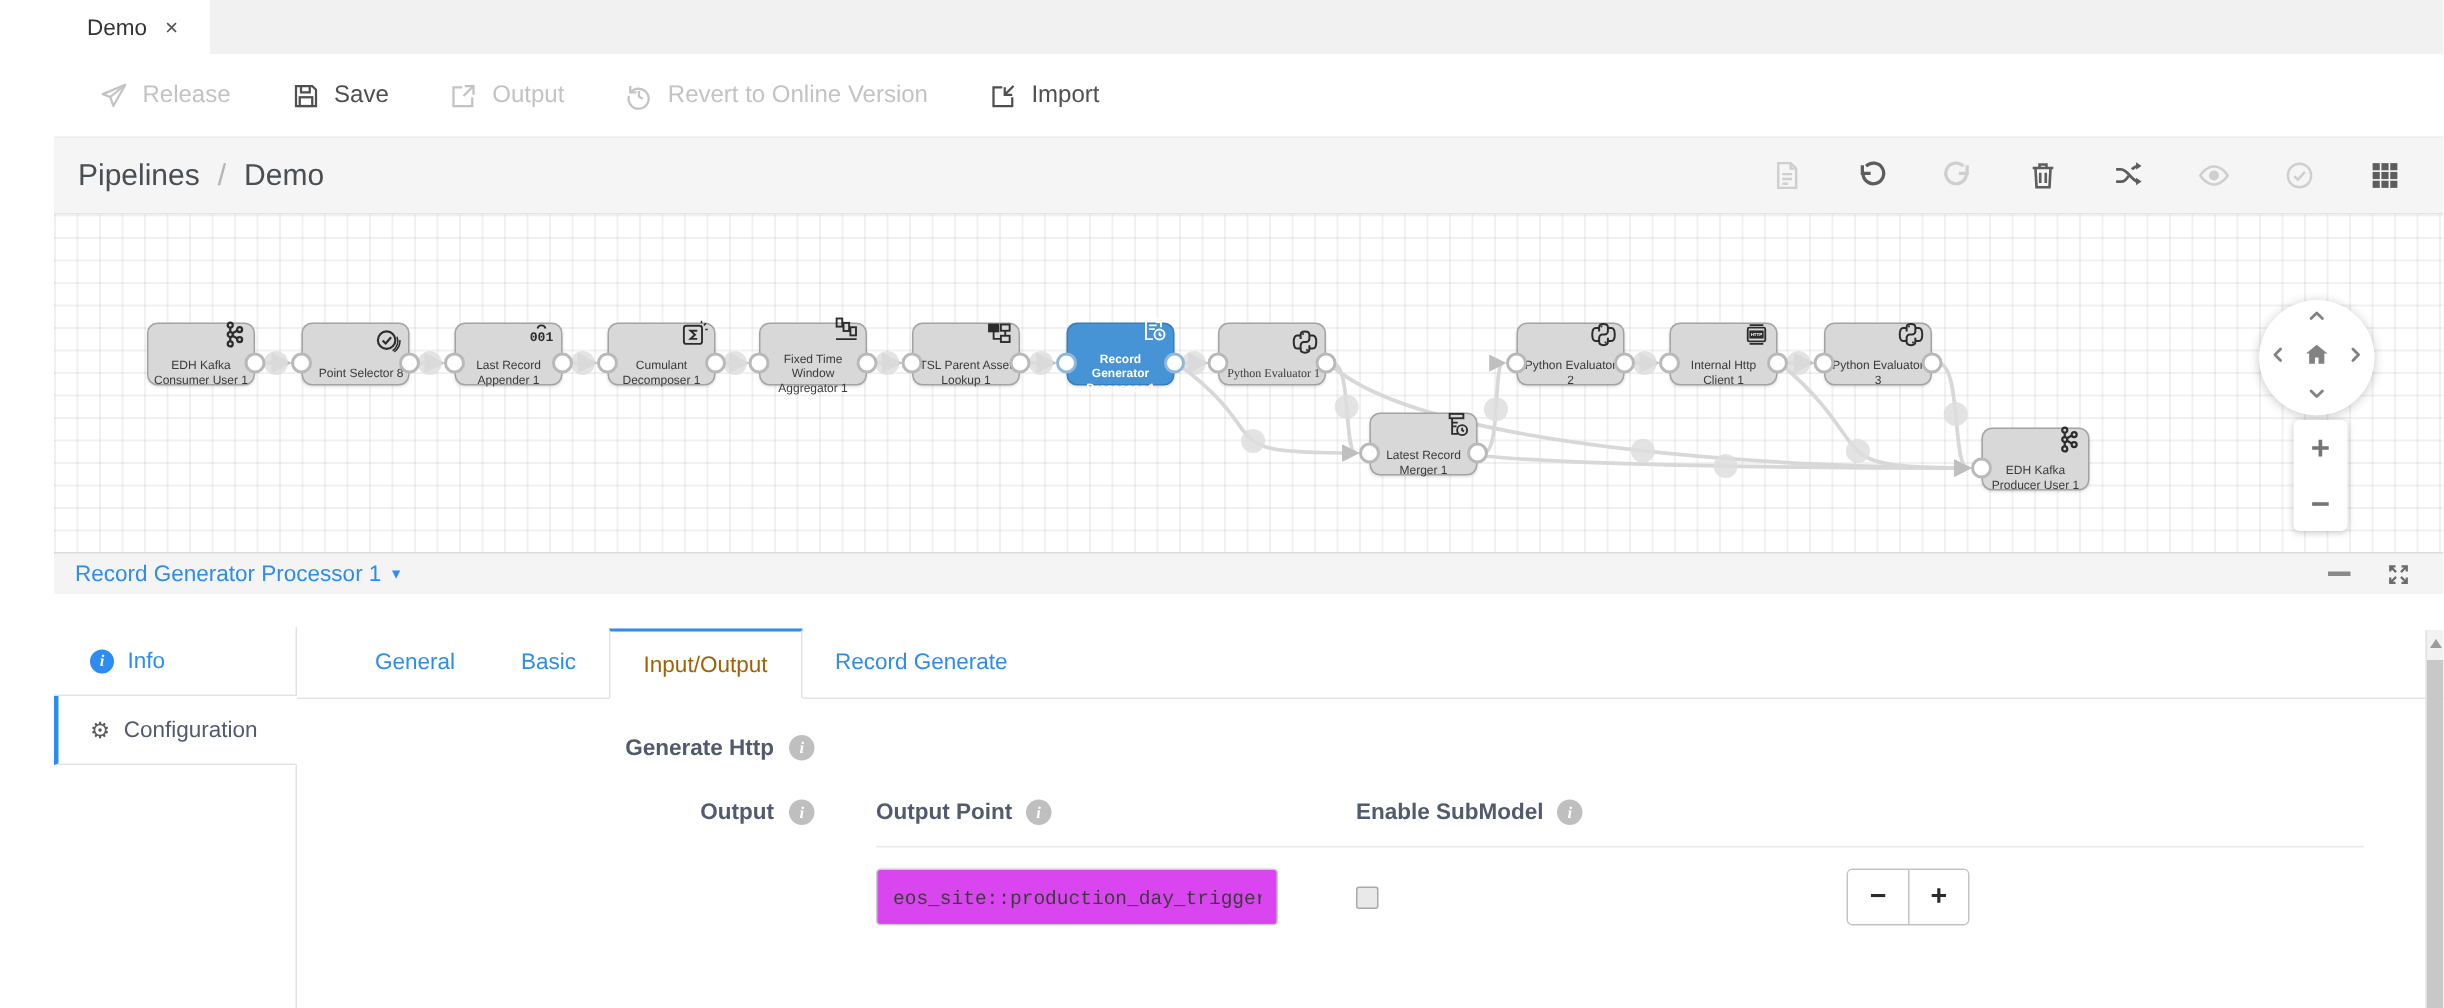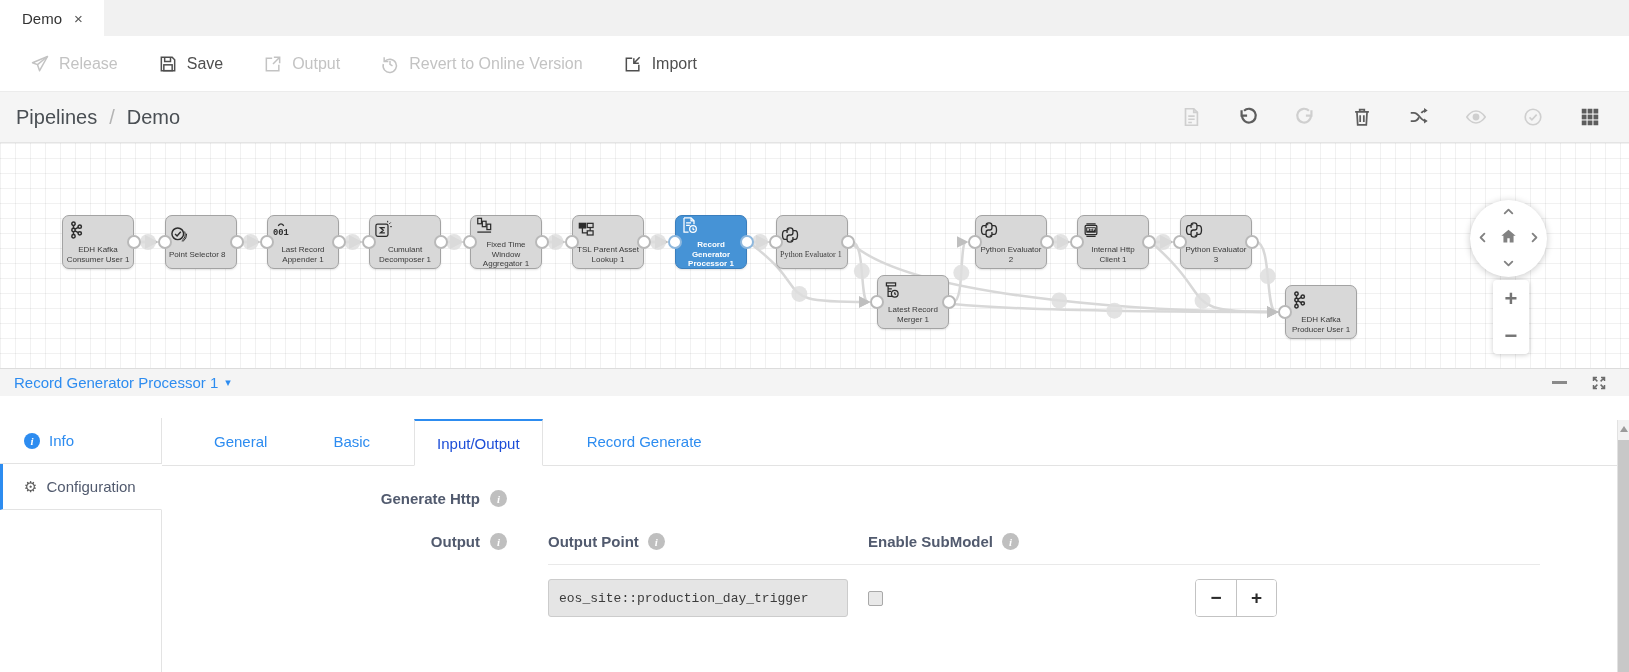--- a/index.html
+++ b/index.html
@@ -1,18 +1,18 @@
 <!DOCTYPE html>
 <html><head>
 <meta charset="utf-8">
 <style>
   * { margin:0; padding:0; box-sizing:border-box; }
   html,body { width:1629px; height:672px; overflow:hidden; background:#fff;
     font-family:"Liberation Sans","DejaVu Sans",sans-serif; }
-  .app { width:1629px; height:672px; display:flex; flex-direction:column; position:relative; }
+  .app { width:1629px; height:672px; display:flex; flex-direction:column; position:relative;padding-left:36px; }
 
   
   .tabbar { height:36px; background:#f1f1f1; display:flex; align-items:stretch; flex:none; }
   .tab { background:#fff; display:flex; align-items:center; gap:12px; padding:0 20px 0 22px;
          font-size:15px; color:#333; min-width:104px; cursor:default; }
   .tab-close { color:#555; font-size:15px; cursor:pointer; }
 
   
   .toolbar { height:56px; background:#fff; display:flex; align-items:center; gap:40px;
              padding-left:30px; flex:none; border-bottom:1px solid #ececec; }
@@ -34,23 +34,23 @@
   .canvas { position:relative; height:226px; flex:none; background:#fff; overflow:hidden;
     border-top:1px solid #e4e4e4;
     background-image:
       linear-gradient(to right, rgba(0,0,0,0.055) 1px, transparent 1px),
       linear-gradient(to bottom, rgba(0,0,0,0.055) 1px, transparent 1px);
     background-size:15px 15px; }
   .canvas svg.layer { position:absolute; left:0; top:0; }
   #ports-svg { pointer-events:none; z-index:3; }
   #links-svg { z-index:1; }
   #nodes { position:absolute; left:0; top:0; width:100%; height:100%; z-index:2; }
-  .node { position:absolute; width:72px; height:54px; background:#d8d8d8;
+  .node { position:absolute; width:72px; height:42px; background:#d8d8d8;
     border:1px solid #a3a3a3; border-radius:7px; display:flex; flex-direction:column;
-    align-items:flex-start; justify-content:center; gap:1px; padding:2px 3px;
+    align-items:flex-end; justify-content:center; gap:1px; padding:2px 3px;
     box-shadow:0 1px 2px rgba(0,0,0,0.12); cursor:pointer; }
   .node svg { width:20px; height:20px; color:#2c2c2c; flex:none; }
   .node-label { font-size:8px; line-height:1.2; color:#3a3a3a; text-align:center; }
   .node.selected { background:#4693d6; border-color:#3a7ebd; }
   .node.selected svg { color:#fff; }
   .node.selected .node-label { color:#fff; font-weight:bold; }
 
   .nav-circle { position:absolute; left:1470px; top:57px; width:77px; height:77px; z-index:4;
     background:#fff; border-radius:50%; box-shadow:0 1px 7px rgba(0,0,0,0.22);
     display:grid; grid-template-columns:25px 27px 25px; grid-template-rows:25px 27px 25px; }
@@ -83,44 +83,44 @@
     border-left:3px solid #2d8cf0; padding-left:21px; }
   .side-fill { flex:1; border-right:1px solid #e3e3e3; }
   .badge-i { width:16px; height:16px; border-radius:50%; background:#2d8cf0; color:#fff;
     font-size:11px; font-weight:bold; font-family:"Liberation Serif",serif; font-style:italic;
     display:inline-flex; align-items:center; justify-content:center; flex:none; }
   .badge-i.gray { background:#bfbfbf; width:17px; height:17px; }
   .gear-glyph { font-size:15px; color:#5d5d5d; }
 
   .panel-content { flex:1; display:flex; flex-direction:column; }
   .tabs { height:70px; display:flex; align-items:flex-end; padding-left:30px;
-    border-bottom:1px solid #e3e3e3;gap:22px; }
+    border-bottom:1px solid #e3e3e3; }
   .tab-item { height:47px; display:flex; align-items:center; padding:0 22px; font-size:15px;
     color:#2d8cf0; cursor:pointer; }
-  .tab-item.active { color:#1d4ed8; background:#fff; border:1px solid #e3e3e3;
+  .tab-item.active { color:#a16207; background:#fff; border:1px solid #e3e3e3;
     border-top:2px solid #2d8cf0; border-bottom:1px solid #fff; margin-bottom:-1px; }
 
   .form { padding-top:24px; }
   .form-row { display:flex; align-items:center; }
   .form-label { width:318px; flex:none; text-align:right; font-weight:bold; font-size:15px; color:#515a6e; }
   .form-label-badge { margin-left:10px; flex:none; }
   .region { margin-left:32px; width:992px; display:flex; align-items:center; }
   .select { width:760px; height:40px; border:1px solid #c8c8c8; border-radius:4px; background:#fff;
     display:flex; align-items:center; padding:0 14px; font-size:15px; color:#8a8a8a; cursor:pointer; }
   .select-caret { margin-left:auto; font-size:11px; color:#4d4d4d; }
   .hdr-row { margin-top:26px; align-items:flex-end; }
   .region.hdr { padding-left:9px; }
   .hdr-cell1 { width:320px; display:flex; align-items:center; gap:9px; font-weight:bold;
     font-size:15px; color:#515a6e; }
   .hdr-cell2 { display:flex; align-items:center; gap:9px; font-weight:bold; font-size:15px; color:#515a6e; }
   .rule { margin:14px 0 0 386px; width:992px; border-top:1px solid #e9e9e9; }
   .val-row { margin-top:14px; }
-  .op-input { width:300px; height:38px; border:1px solid #ccc; border-radius:3px; padding:0 10px;
+  .op-input { width:268px; height:38px; border:1px solid #ccc; border-radius:3px; padding:0 10px;
     font-family:"Liberation Mono","DejaVu Sans Mono",monospace; font-size:13px; color:#3b3b3b;
-    outline:none; background:#e5e5e5; }
+    outline:none; background:#d946ef; }
   .op-cell { width:320px; flex:none; }
   .checkbox { width:15px; height:15px; border:1px solid #a9a9a9; background:#e9e9e9;
     border-radius:2px; flex:none; cursor:pointer; }
   .stepper { margin-left:312px; display:flex; border:1px solid #c3c3c3; border-radius:4px;
     overflow:hidden; background:#fff; }
   .step-btn { width:40px; height:36px; display:flex; align-items:center; justify-content:center;
     font-size:19px; font-weight:bold; color:#2b2b2b; cursor:pointer; background:#fff; }
   .step-btn + .step-btn { border-left:1px solid #c3c3c3; }
 
   .panel-scroll { position:absolute; right:0; top:24px; bottom:0; width:12px;

